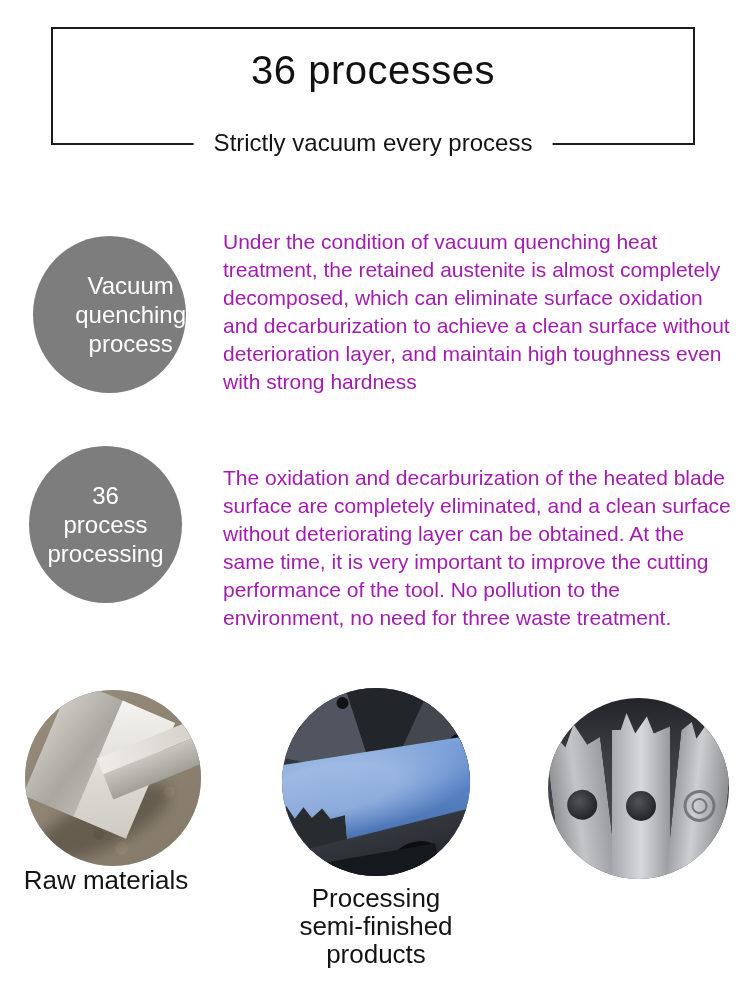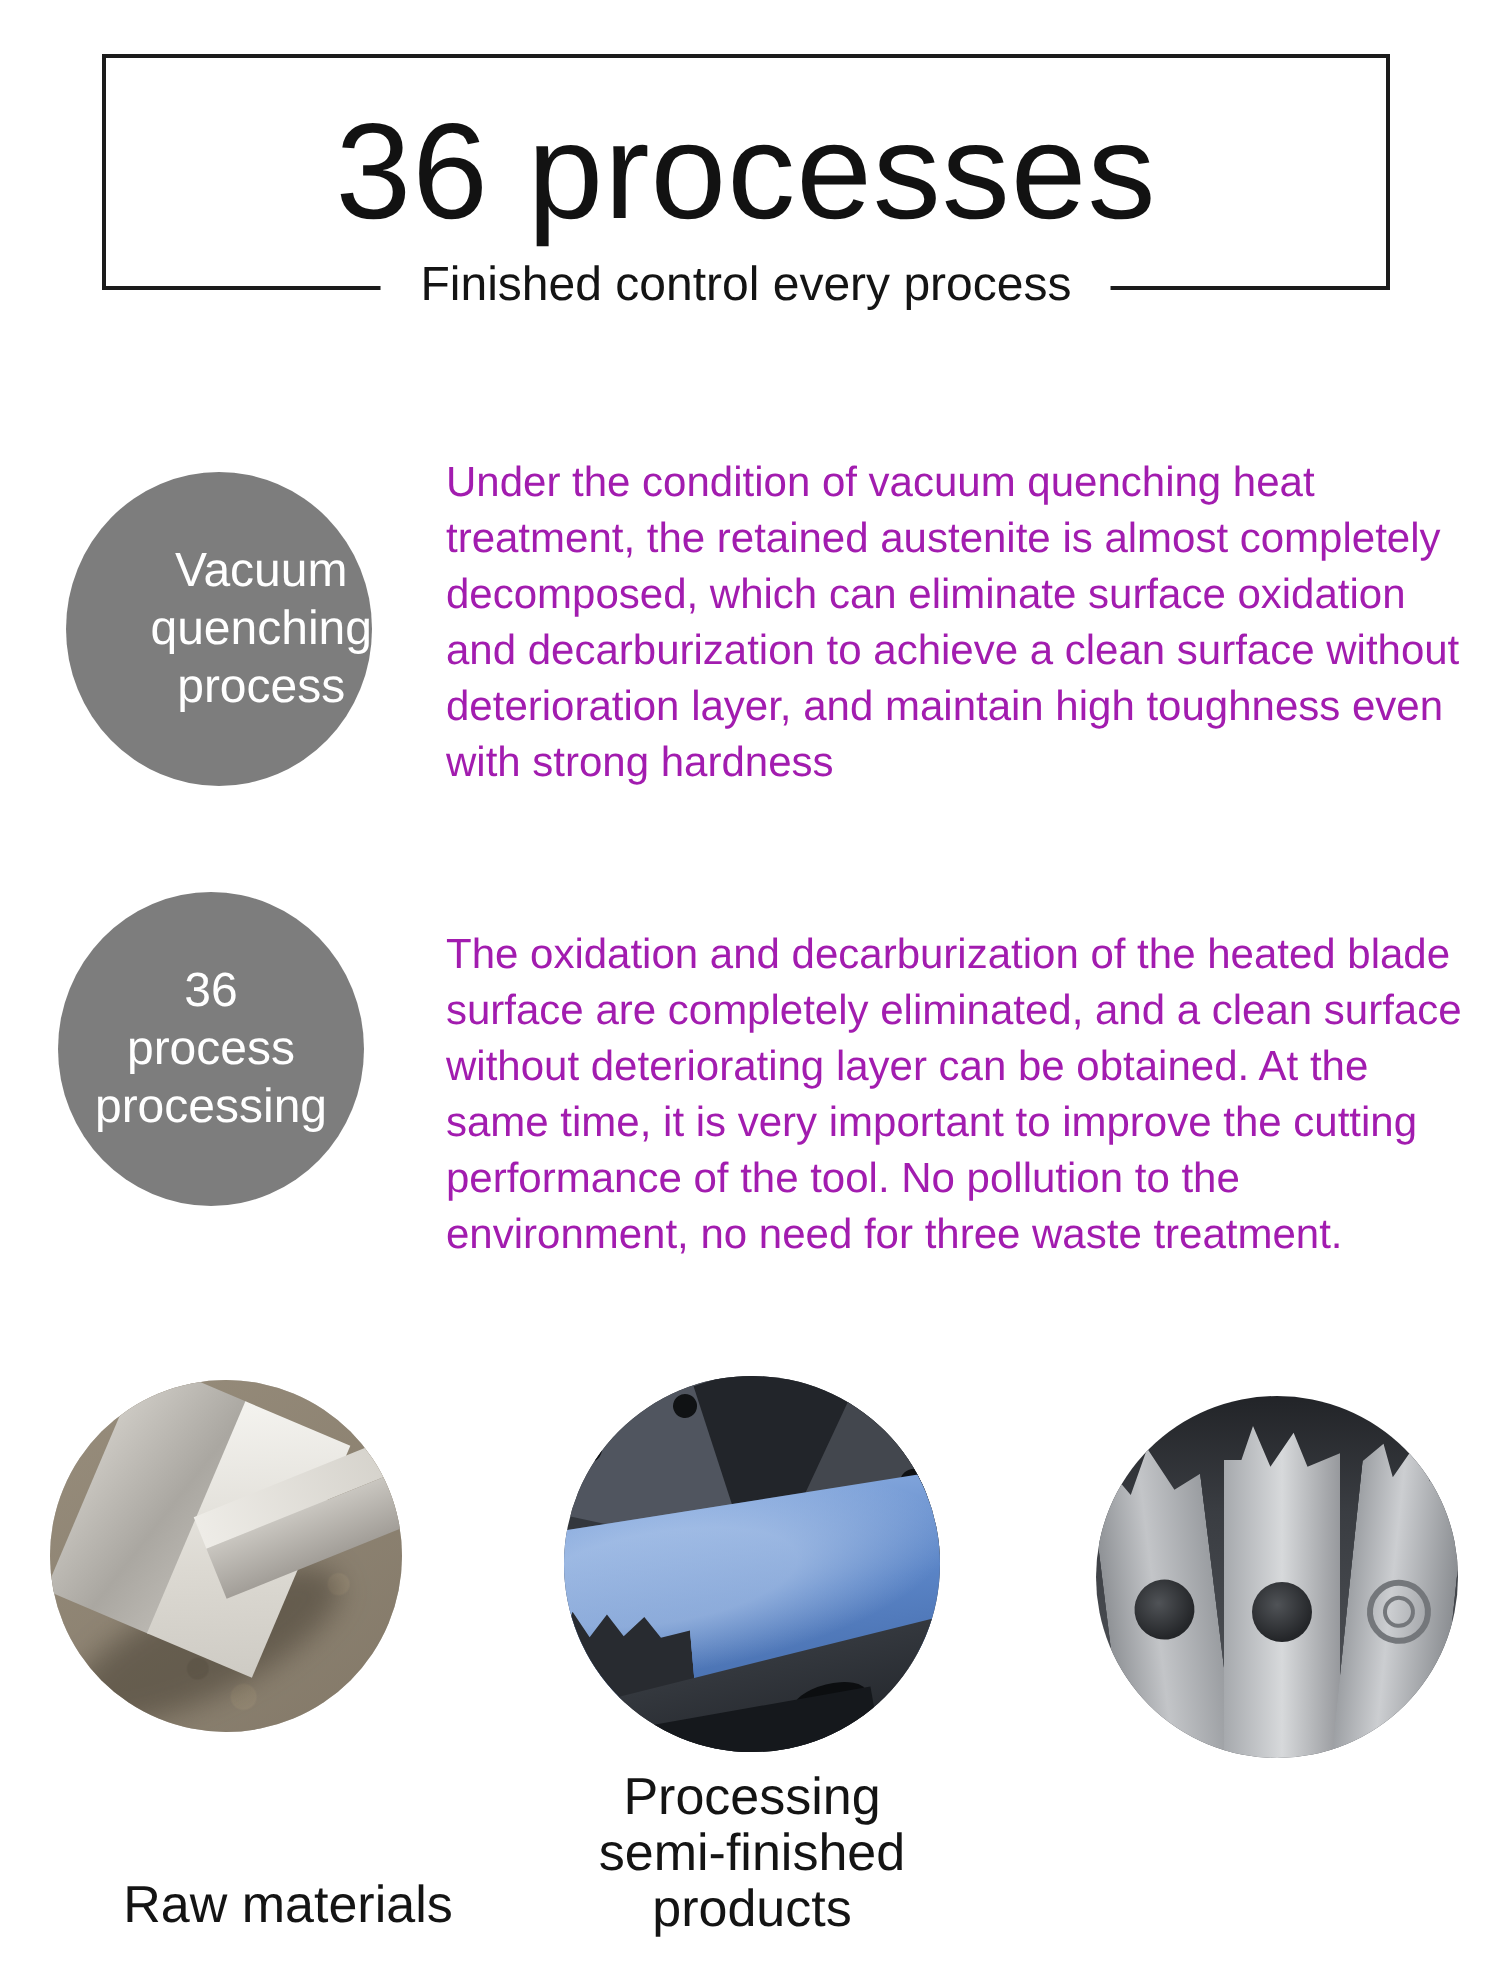--- a/index.html
+++ b/index.html
@@ -15,23 +15,23 @@
 
   
   .header-box {
     position: absolute;
     left: 51px; top: 27px;
     width: 644px; height: 118px;
     border: 2px solid #1b1b1b;
     box-sizing: border-box;
   }
   .header-title {
-    margin-top: 28px;
+    margin-top: 12px;
     text-align: center;
-    font-size: 68px;
+    font-size: 40px;
     line-height: 58px;
     color: #121212;
     letter-spacing: 0.5px;
   }
   .header-subtitle {
     position: absolute;
     left: 50%; bottom: 0;
     transform: translate(-50%, 50%);
     background: #ffffff;
     padding: 0 20px;
@@ -85,21 +85,21 @@
   .photo-finished   { left: 548px; top: 698px; width: 181px; height: 181px; }
 
   .caption {
     position: absolute;
     text-align: center;
     font-size: 26px;
     line-height: 28px;
     color: #141414;
     white-space: pre-line;
   }
-  .caption-raw        { left: 0;     top: 938px; width: 212px; padding-left: 38px; }
+  .caption-raw        { left: 0;     top: 866px; width: 212px; }
   .caption-processing { left: 276px; top: 884px; width: 200px; }
   .caption-finished   { left: 532px; top: 903px; width: 200px; }
 
   
   .pr-bg {
     inset: 0;
     background-color: #8e8373;
     background-image:
       linear-gradient(145deg, rgba(160,150,132,.55), rgba(122,112,95,.55)),
       radial-gradient(circle at 18% 30%, rgba(193,173,136,.55) 0 6px, transparent 7px),
@@ -217,21 +217,21 @@
     border: 2px solid #74777b; box-sizing: border-box;
   }
 </style>
 </head>
 <body>
 
 <div class="page">
 
   <div class="header-box">
     <div class="header-title">36 processes</div>
-    <div class="header-subtitle">Finished control every process</div>
+    <div class="header-subtitle">Strictly vacuum every process</div>
   </div>
 
   <div class="badge badge-1" style="background-color: rgb(125, 125, 125);">
     <span class="badge-text">Vacuum
 quenching
 process</span>
   </div>
   <p class="para para-1">Under the condition of vacuum quenching heat
 treatment, the retained austenite is almost completely
 decomposed, which can eliminate surface oxidation

